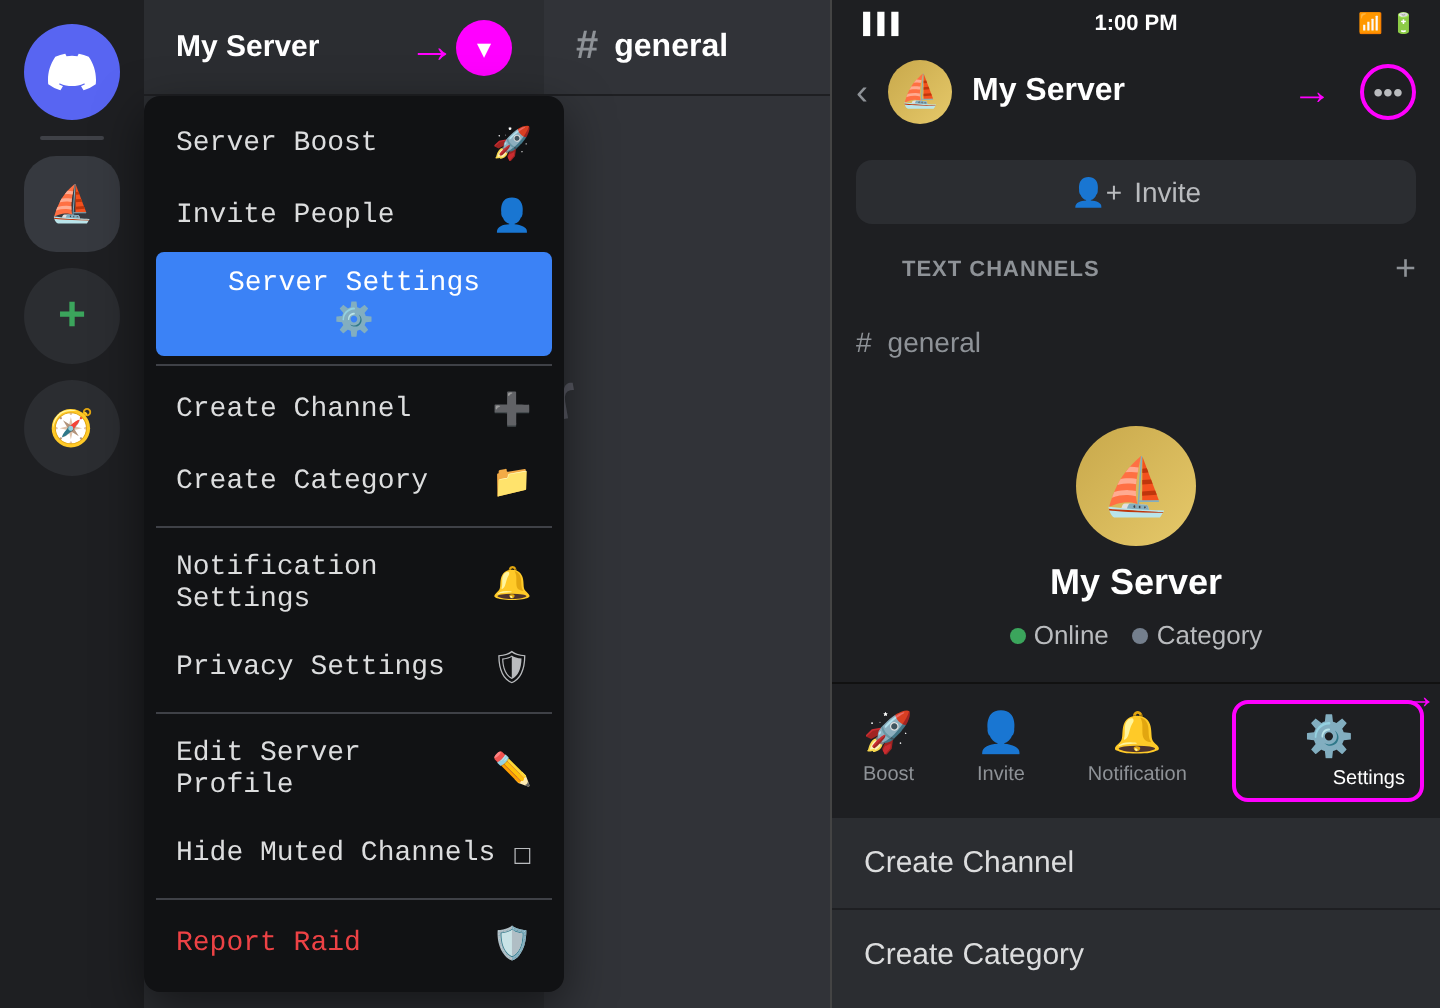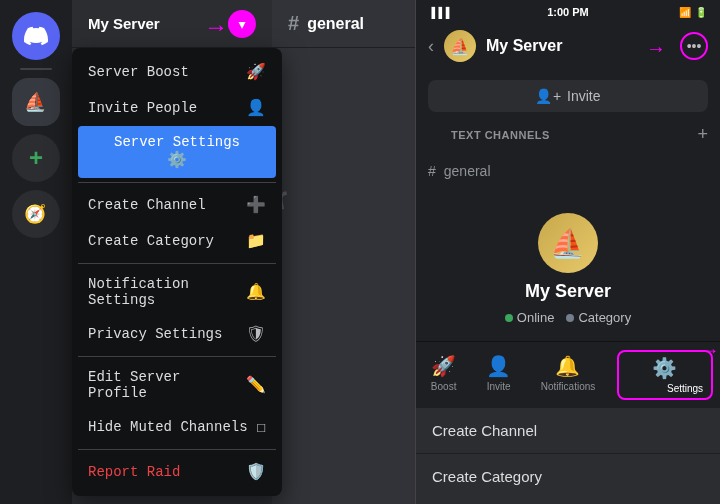--- a/index.html
+++ b/index.html
@@ -611,21 +611,21 @@
     <div class="mobile-tab">
       <span class="mobile-tab-icon">🚀</span>
       <span class="mobile-tab-label">Boost</span>
     </div>
     <div class="mobile-tab">
       <span class="mobile-tab-icon">👤</span>
       <span class="mobile-tab-label">Invite</span>
     </div>
     <div class="mobile-tab">
       <span class="mobile-tab-icon">🔔</span>
-      <span class="mobile-tab-label">Notifications</span>
+      <span class="mobile-tab-label">Notification</span>
     </div>
     <div class="mobile-tab highlighted" style="position:relative;">
       <span style="position:absolute;top:-14px;right:-8px;color:#ff00ff;font-size:18px;">→</span>
       <span class="mobile-tab-icon active" style="color:white;">⚙️</span>
       <span class="mobile-tab-label" style="color:white;margin-left:40px;">Settings</span>
     </div>
   </div>
 
   <div class="mobile-action-list">
     <div class="mobile-action-item">

